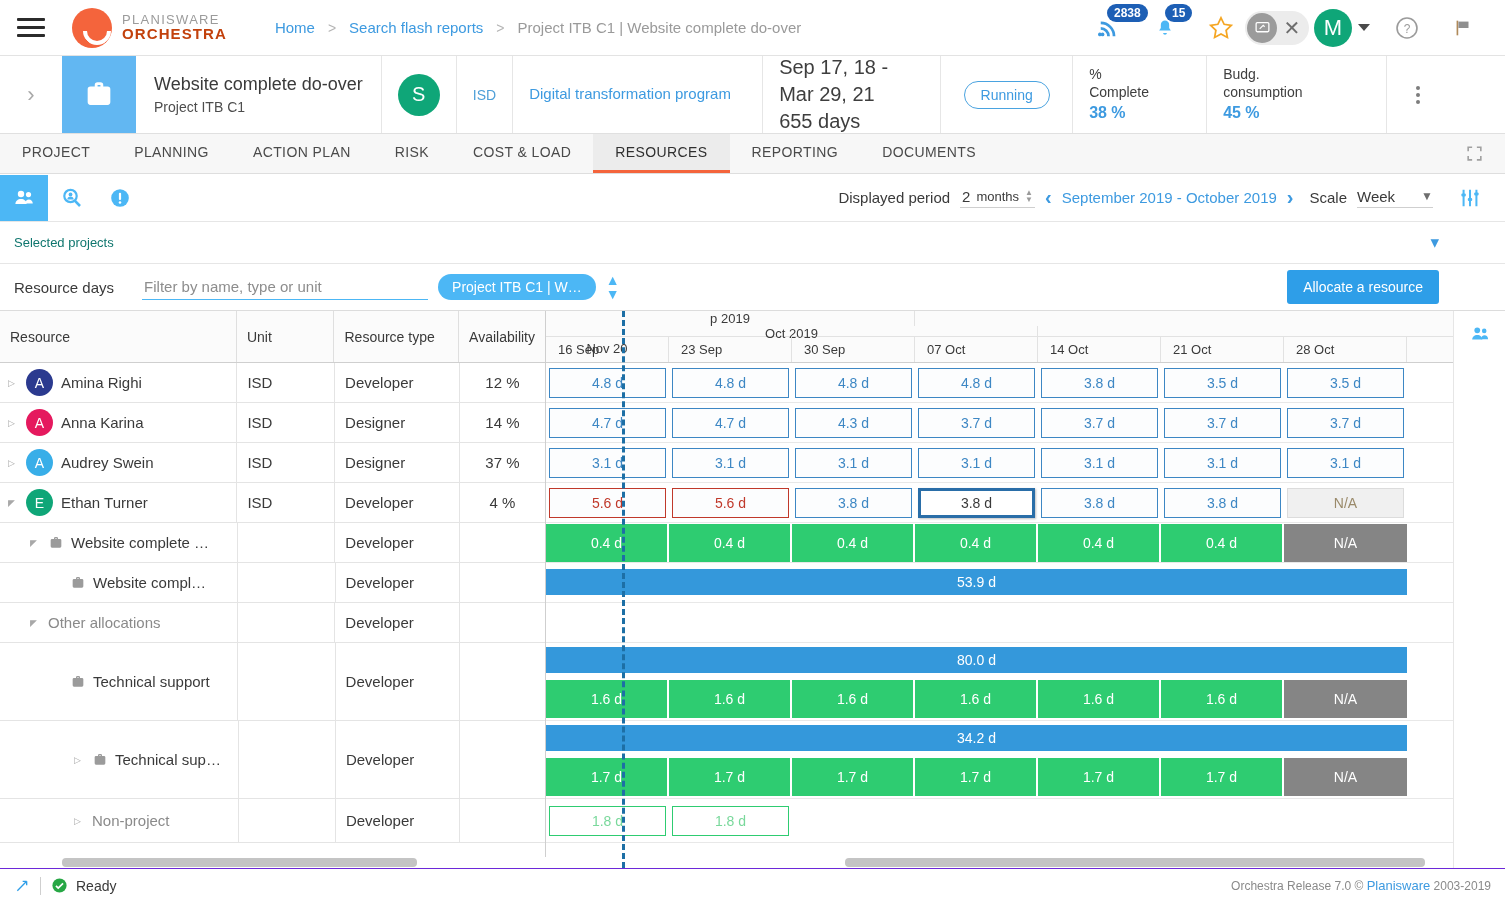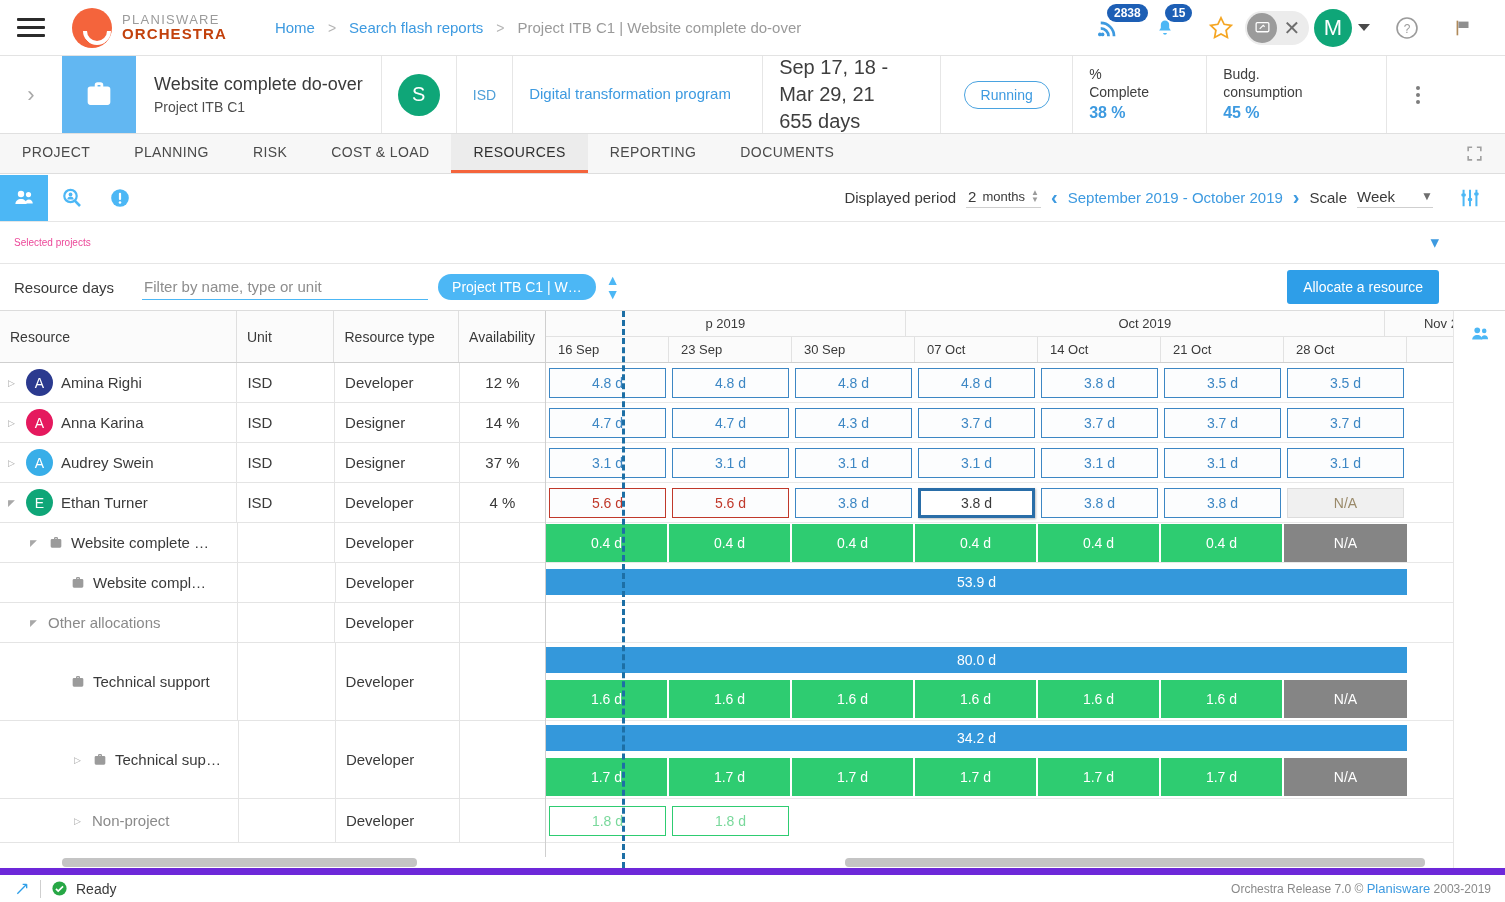--- a/index.html
+++ b/index.html
@@ -87,21 +87,21 @@
   .spin .unit { font-size: 13px; color: #3a3a3a; }
   .spin .arrows { display: flex; flex-direction: column; gap: 2px; color: #9a9a9a; font-size: 8px; line-height: 7px; }
   .navchev { color: #3d9ae0; font-size: 20px; cursor: pointer; font-weight: bold; }
   .periodtxt { color: #3d9ae0; font-size: 15px; cursor: pointer; }
   .scalesel { display: flex; align-items: center; gap: 26px; border-bottom: 1px solid #cfcfcf; padding-bottom: 2px; font-size: 15px; cursor: pointer; }
   .scalesel .cv { color: #6e6e6e; font-size: 12px; }
   .sliders-ico { width: 54px; display: flex; align-items: center; justify-content: center; cursor: pointer; }
 
   
   .selrow { height: 42px; min-height: 42px; display: flex; align-items: center; padding: 0 14px; border-bottom: 1px solid #e6e6e6; background: #fff; position: relative; }
-  .selrow .lbl { font-size: 10px; color: #ec4899; }
+  .selrow .lbl { font-size: 13px; color: #0f766e; }
   .selrow .chev { margin-left: auto; margin-right: 52px; color: #3d9ae0; font-size: 17px; cursor: pointer; }
 
   
   .rlbar { height: 46px; min-height: 46px; display: flex; align-items: center; padding: 0 14px; background: #fff; position: relative; }
   .rlbar .lbl { font-size: 15px; color: #3a3a3a; }
   .filterinput {
     margin-left: 28px; width: 286px; border: none; border-bottom: 1px solid #4cb7f5;
     font-size: 15px; color: #7e7e7e; padding: 4px 2px; outline: none; font-family: "Liberation Sans", sans-serif; background: transparent;
   }
   .filterinput::placeholder { color: #8d8d8d; }
@@ -124,21 +124,21 @@
   .rowline { display: flex; border-bottom: 1px solid #e4e4e4; align-items: stretch; }
   .rcell { display: flex; align-items: center; font-size: 15px; color: #3a3a3a; border-right: 1px solid #e4e4e4; padding: 0 10px; overflow: hidden; white-space: nowrap; }
   .rcell.c-avail { justify-content: center; border-right: none; }
   .twisty { width: 14px; color: #a8a8a8; font-size: 9px; display: inline-block; margin-right: 4px; flex: 0 0 14px; }
   .avatar { width: 27px; height: 27px; border-radius: 50%; color: #fff; display: flex; align-items: center; justify-content: center; font-size: 14px; margin-right: 8px; flex: 0 0 27px; }
   .bagico { margin-right: 7px; flex: 0 0 auto; display: inline-flex; }
   .muted { color: #8a8a8a; }
   .nm { overflow: hidden; text-overflow: ellipsis; white-space: nowrap; }
 
   
-  .thead-months { display: flex; height: 26px; border-bottom: 1px solid #e2e2e2; background: #fbfbfb; }
+  .thead-months { display: flex; height: 26px; border-bottom: 1px solid #e2e2e2; background: #fbfbfb; flex-direction: column; }
   .tmonth { display: flex; align-items: center; justify-content: center; font-size: 13px; color: #3a3a3a; border-right: 1px solid #e2e2e2; }
   .thead-weeks { display: flex; height: 26px; border-bottom: 1px solid #cfcfcf; background: #fbfbfb; }
   .tweek { width: 123px; min-width: 123px; display: flex; align-items: center; font-size: 13px; color: #3a3a3a; border-right: 1px solid #e2e2e2; padding-left: 12px; }
 
   .trow { display: flex; border-bottom: 1px solid #e8e8e8; align-items: center; position: relative; }
   .tcell { width: 123px; min-width: 123px; display: flex; align-items: center; justify-content: center; font-size: 14px; height: 100%; }
   .box { width: 117px; height: 30px; display: flex; align-items: center; justify-content: center; border: 1px solid #3d87c4; color: #3d87c4; background: #fcfdfe; font-size: 14px; }
   .box.over { border-color: #c0392b; color: #c0392b; }
   .box.sel { border: 3px solid #2a6ea8; color: #3a3a3a; background: #fff; box-shadow: 1px 1px 2px rgba(0,0,0,.25); }
   .box.na { border: 1px solid #dcdcdc; background: #f0f0f0; color: #9a8a6a; }
@@ -153,21 +153,21 @@
   .vscroll i { position: absolute; top: 0; left: 0; width: 9px; height: 412px; background: #c4c4c4; border-radius: 4px; display: block; }
   .hscroll { position: absolute; left: 0; right: 0; bottom: 0; height: 11px; background: #fff; }
   .hscroll i { position: absolute; left: 62px; top: 1px; height: 9px; width: 355px; background: #c4c4c4; border-radius: 4px; display:block; }
   .hscroll i.two { left: 845px; width: 580px; }
 
   
   .rail { position: absolute; right: 0; top: 0; bottom: 0; width: 52px; background: #fff; border-left: 1px solid #e6e6e6; z-index: 20; }
   .rail-ico { width: 52px; height: 46px; display: flex; align-items: center; justify-content: center; cursor: pointer; }
 
   
-  .footer { height: 34px; min-height: 34px; display: flex; align-items: center; padding: 0 14px; border-top: 7px solid #6d28d9; background: #fff; }
+  .footer { height: 34px; min-height: 34px; display: flex; align-items: center; padding: 0 14px; border-top: 1px solid #6d28d9; background: #fff; }
   .footer .ready { font-size: 14px; color: #3a3a3a; margin-left: 8px; }
   .fsep { width: 1px; height: 18px; background: #cfcfcf; margin: 0 10px; }
   .copy { margin-left: auto; font-size: 12px; color: #8a8a8a; }
   .copy b { color: #3d9ae0; font-weight: normal; font-size: 13px; }
   svg { display: block; }
 </style>
 </head>
 <body>
 
 <div class="app">
@@ -292,20 +292,21 @@
     <div class="ph-dots">
         <i></i>
         <i></i>
         <i></i>
       </div>
   </div>
 
   <div class="tabs" id="tabs">
     <div class="tab">PROJECT</div>
       <div class="tab">PLANNING</div>
+      <div class="tab">ACTION PLAN</div>
       <div class="tab">RISK</div>
       <div class="tab">COST &amp; LOAD</div>
       <div class="tab active">RESOURCES</div>
       <div class="tab">REPORTING</div>
       <div class="tab">DOCUMENTS</div>
       <div class="tabs-right">
       <svg width="19" height="19" viewBox="0 0 24 24">
           <path d="M4 9V4h5M20 9V4h-5M4 15v5h5M20 15v5h-5" fill="none" stroke="#a0a0a0" stroke-width="2"></path>
         </svg>
     </div>
@@ -339,21 +340,21 @@
     <div class="period-wrap">
       <span>Displayed period</span>
       <div class="spin">
         <span class="num">2</span>
         <span class="unit">months</span>
         <span class="arrows">▲<br>▼</span>
       </div>
       <span class="navchev">‹</span>
       <span class="periodtxt">September 2019  - October 2019</span>
       <span class="navchev">›</span>
-      <span style="">Scale</span>
+      <span style="margin-left:6px">Scale</span>
       <span class="scalesel">
         <span>Week</span>
         <span class="cv">▼</span>
       </span>
       <span class="sliders-ico">
         <svg width="22" height="22" viewBox="0 0 24 24">
             <path d="M5 3v18M12 3v18M19 3v18" stroke="#4cb7f5" stroke-width="2.2"></path>
             <rect x="2.6" y="7" width="4.8" height="3.4" rx="1.2" fill="#4cb7f5"></rect>
             <rect x="9.6" y="12" width="4.8" height="3.4" rx="1.2" fill="#4cb7f5"></rect>
             <rect x="16.6" y="6" width="4.8" height="3.4" rx="1.2" fill="#4cb7f5"></rect>

